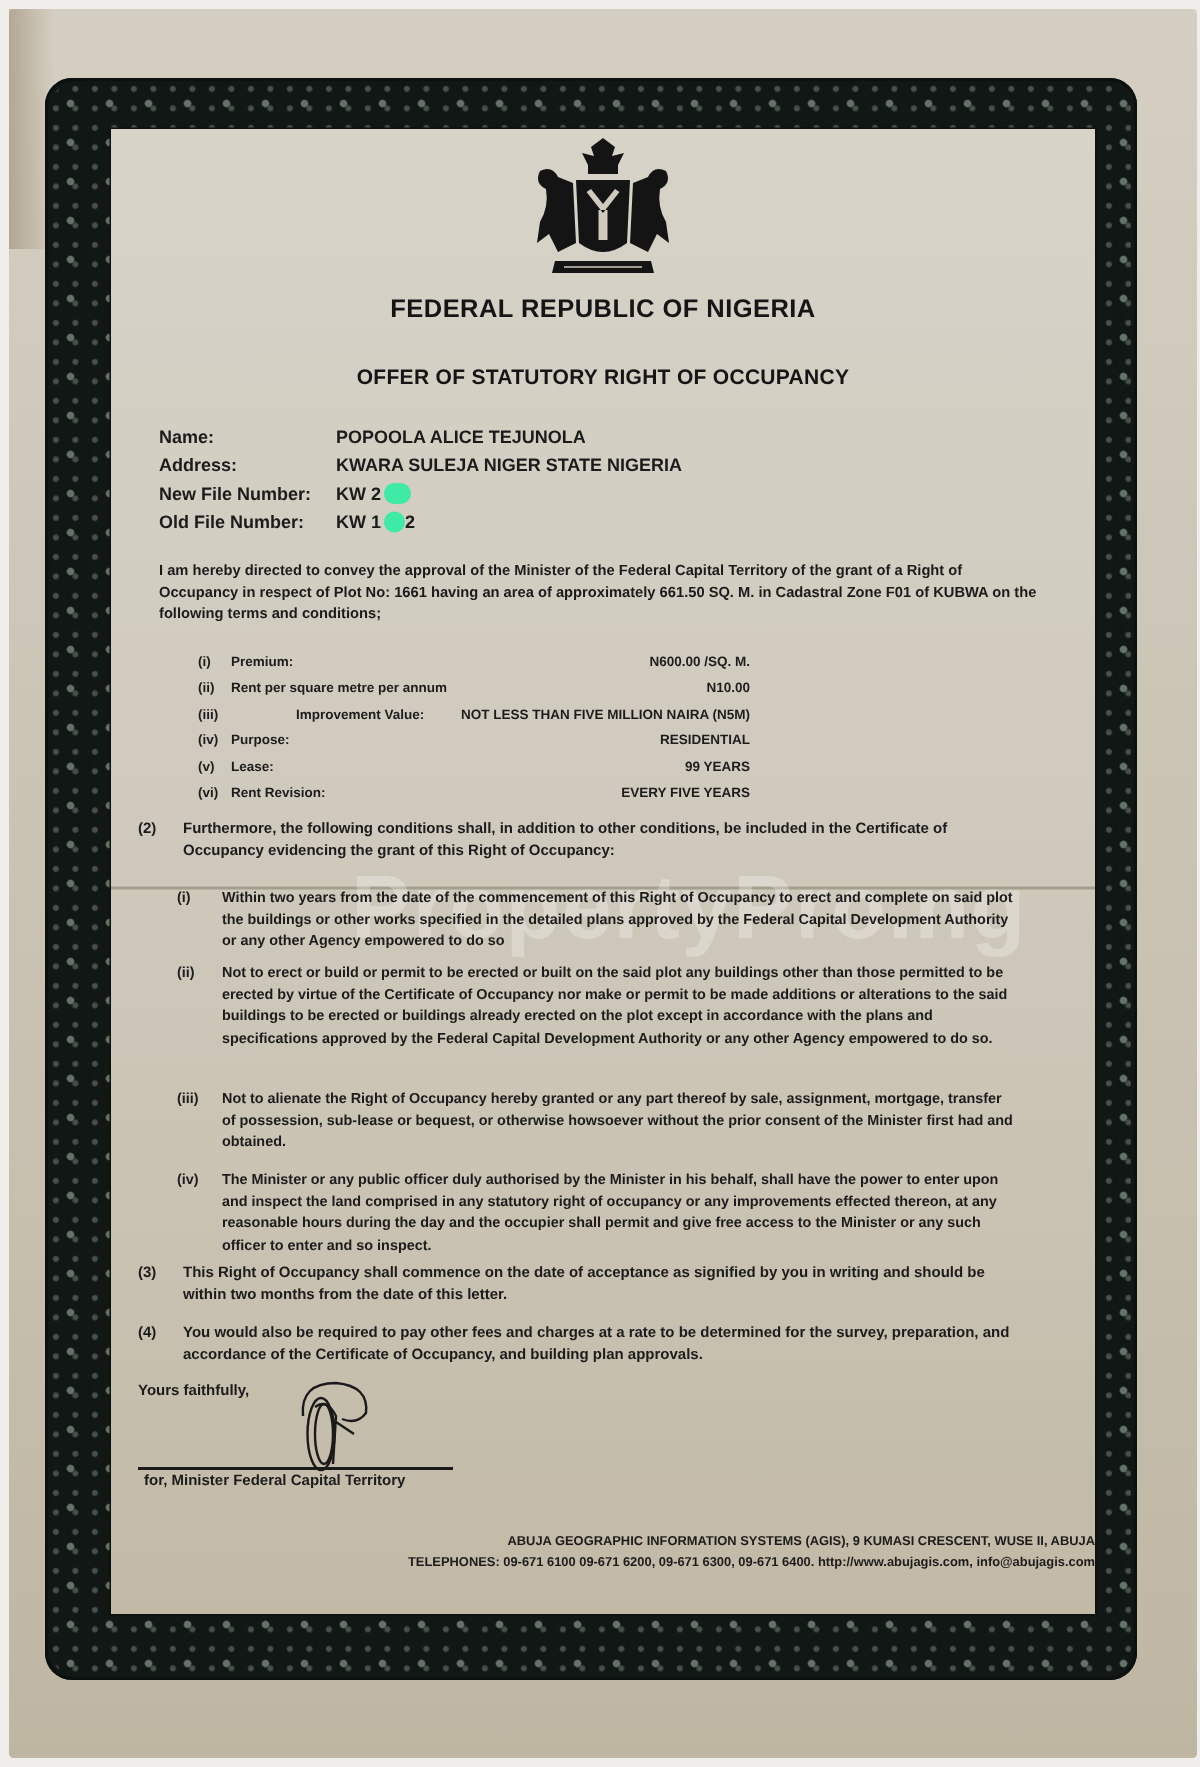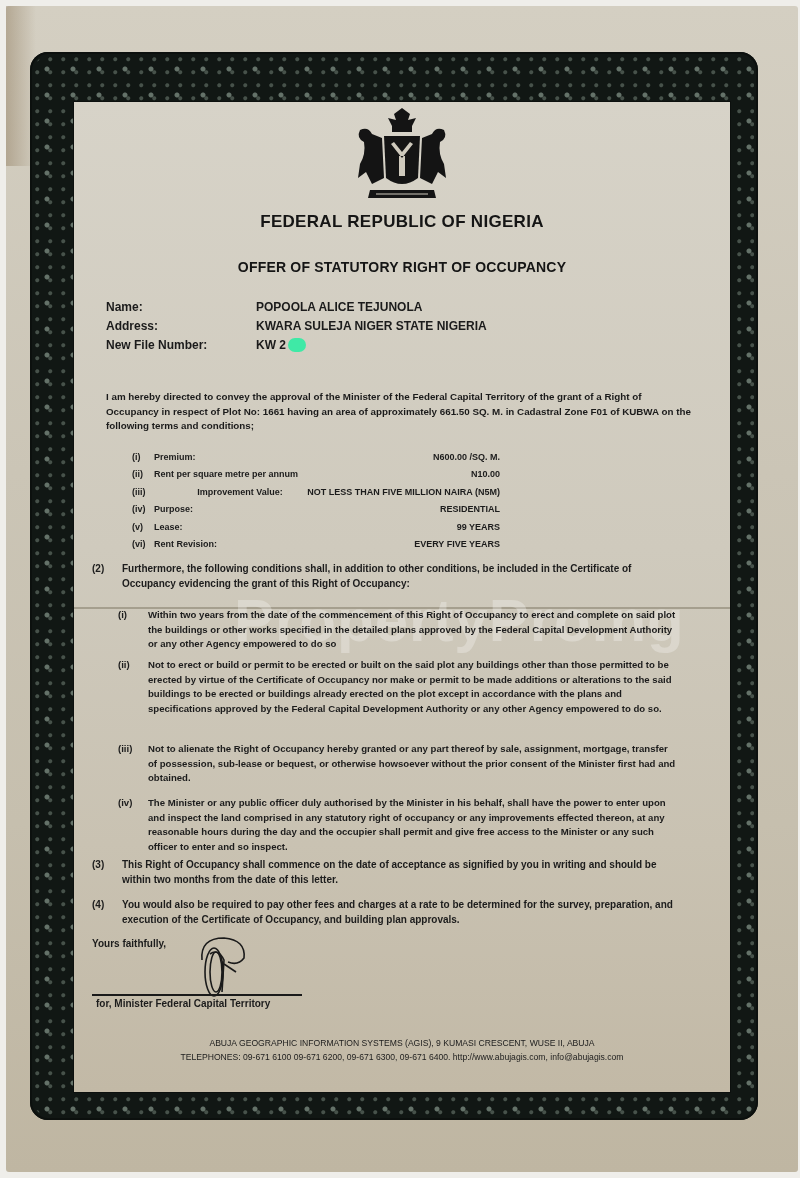--- a/index.html
+++ b/index.html
@@ -26,40 +26,40 @@
   }
   .border-pattern {
     position: absolute; inset: 4px;
     border-radius: 14px;
     background-image:
       radial-gradient(circle at 50% 50%, rgba(170,190,175,0.55) 0 2px, transparent 3px),
       radial-gradient(circle at 25% 25%, rgba(170,190,175,0.35) 0 1.5px, transparent 2.5px);
     background-size: 26px 26px, 13px 13px;
   }
   .inner {
-    position: absolute; left: 74px; top: 102px; width: 656px; height: 990px;
+    position: absolute; left: 74px; top: 86px; width: 656px; height: 990px;
     background: linear-gradient(180deg, #d7d3c8 0%, #cfcabd 45%, #c9c2b2 75%, #c2b9a6 100%);
     box-shadow: 0 0 0 1px #0c100e;
   }
   .fold {
     position: absolute; left: 0; width: 100%; top: 505px; height: 2px;
     background: rgba(90,80,60,0.35);
   }
   .coat {
     position: absolute; left: 268px; top: 6px; width: 120px; height: 100px;
   }
   .h1, .h2, .h3 {
     position: absolute; left: 0; width: 100%; text-align: center; color: #151515; font-weight: bold;
   }
   .h1 { top: 110px; font-size: 17px; letter-spacing: 0.3px; }
   .h2 { top: 132px; font-size: 17px; letter-spacing: 0.3px; }
   .h3 { top: 157px; font-size: 14px; letter-spacing: 0.2px; }
   .meta { position: absolute; left: 32px; top: 195px; font-size: 12px; font-weight: bold; color: #1b1b1b; }
   .meta-row { display: flex; height: 19px; align-items: center; }
-  .meta-label { width: 150px; }
+  .meta-label { width: 118px; }
   .meta-value { }
   .redact {
     display: inline-block; width: 18px; height: 14px; border-radius: 8px; background: #3fe9a6; vertical-align: middle; margin-left: 2px;
   }
   .para { position: absolute; color: #1b1b1b; font-size: 10.5px; line-height: 14.5px; }
   .intro { left: 32px; top: 288px; width: 590px; font-weight: bold; font-size: 9.8px; }
   .terms { position: absolute; left: 58px; top: 346px; width: 368px; font-size: 9px; font-weight: bold; color: #1c1c1c; }
   .term-row { display: flex; height: 17.5px; align-items: center; }
   .term-num { width: 22px; }
   .term-label { flex: 1; }
@@ -69,21 +69,21 @@
   .sub { position: absolute; left: 44px; width: 560px; font-size: 9.6px; line-height: 14.5px; font-weight: bold; color: #1c1c1c; display: flex; }
   .sub .num { width: 30px; flex: none; }
   .watermark {
     position: absolute; left: 160px; top: 484px; font-size: 60px; font-weight: bold; color: rgba(255,255,255,0.28); letter-spacing: 1px;
   }
   .sig-area { position: absolute; left: 18px; top: 830px; width: 300px; height: 90px; }
   .yours { position: absolute; left: 0; top: 6px; font-size: 10px; font-weight: bold; color: #1c1c1c; }
   .sig-line { position: absolute; left: 0; top: 62px; width: 210px; height: 1.5px; background: #1a1a1a; }
   .sig-caption { position: absolute; left: 4px; top: 66px; font-size: 10px; font-weight: bold; color: #1c1c1c; text-align: center; }
   .signature { position: absolute; left: 96px; top: 0px; width: 70px; height: 70px; }
-  .footer { position: absolute; left: 0; width: 100%; text-align: center; font-size: 8.6px; font-weight: normal; color: #1c1c1c; }
+  .footer { position: absolute; left: 0; width: 100%; text-align: right; font-size: 8.6px; font-weight: bold; color: #1c1c1c; }
   .footer1 { top: 936px; }
   .footer2 { top: 950px; }
 </style>
 </head>
 <body>
 
 <div class="paper"></div>
 <div class="paper-stain-left"></div>
 <div class="border-frame">
   <div class="border-pattern"></div>
@@ -115,20 +115,26 @@
     </div>
     <div class="meta-row">
       <span class="meta-label">Address:</span>
       <span class="meta-value">KWARA SULEJA NIGER STATE  NIGERIA</span>
     </div>
     <div class="meta-row">
       <span class="meta-label">New File Number:</span>
       <span class="meta-value">KW 2</span>
       <span class="redact"></span>
     </div>
+    <div class="meta-row">
+      <span class="meta-label">Old File Number:</span>
+      <span class="meta-value">KW 1</span>
+      <span class="redact" style="width:14px;"></span>
+      <span>2</span>
+    </div>
   </div>
 
   <div class="para intro">I am hereby directed to convey the approval of the Minister of the Federal Capital Territory of the grant of a Right of Occupancy in respect of Plot No: 1661      having an area of approximately       661.50 SQ. M. in Cadastral Zone  F01   of     KUBWA     on the following terms and conditions;</div>
 
   <div class="terms">
     <div class="term-row">
       <span class="term-num">(i)</span>
       <span class="term-label">Premium:</span>
       <span class="term-value">N600.00 /SQ. M.</span>
     </div>
@@ -182,21 +188,21 @@
     <span class="num">(iv)</span>
     <span>The Minister or any public officer duly authorised by the Minister in his behalf, shall have the power to enter  upon and inspect the land comprised in any statutory right of occupancy or any improvements effected thereon, at any reasonable hours during the day and the occupier shall permit and give free access to the Minister or any such officer to enter and so inspect.</span>
   </div>
 
   <div class="cond" style="top:756px;">
     <span class="num">(3)</span>
     <span>This Right of Occupancy shall commence on the date of acceptance as signified by you in writing and should be within two months from the date of this letter.</span>
   </div>
   <div class="cond" style="top:796px;">
     <span class="num">(4)</span>
-    <span>You would also be required to pay other fees and charges at a rate to be determined for the survey, preparation, and execution of the Certificate of Occupancy, and building plan approvals.</span>
+    <span>You would also be required to pay other fees and charges at a rate to be determined for the survey, preparation, and accordance of the Certificate of Occupancy, and building plan approvals.</span>
   </div>
 
   <div class="sig-area">
     <div class="yours">Yours faithfully,</div>
     <svg class="signature" viewBox="0 0 70 70">
       <g fill="none" stroke="#1a1a1a" stroke-width="1.6">
         <path d="M14 28 Q12 6 36 6 Q58 8 56 26 Q50 34 40 30"></path>
         <ellipse cx="26" cy="40" rx="9" ry="24"></ellipse>
         <ellipse cx="28" cy="40" rx="6" ry="20"></ellipse>
         <path d="M22 22 Q30 16 36 28 L34 60"></path>

